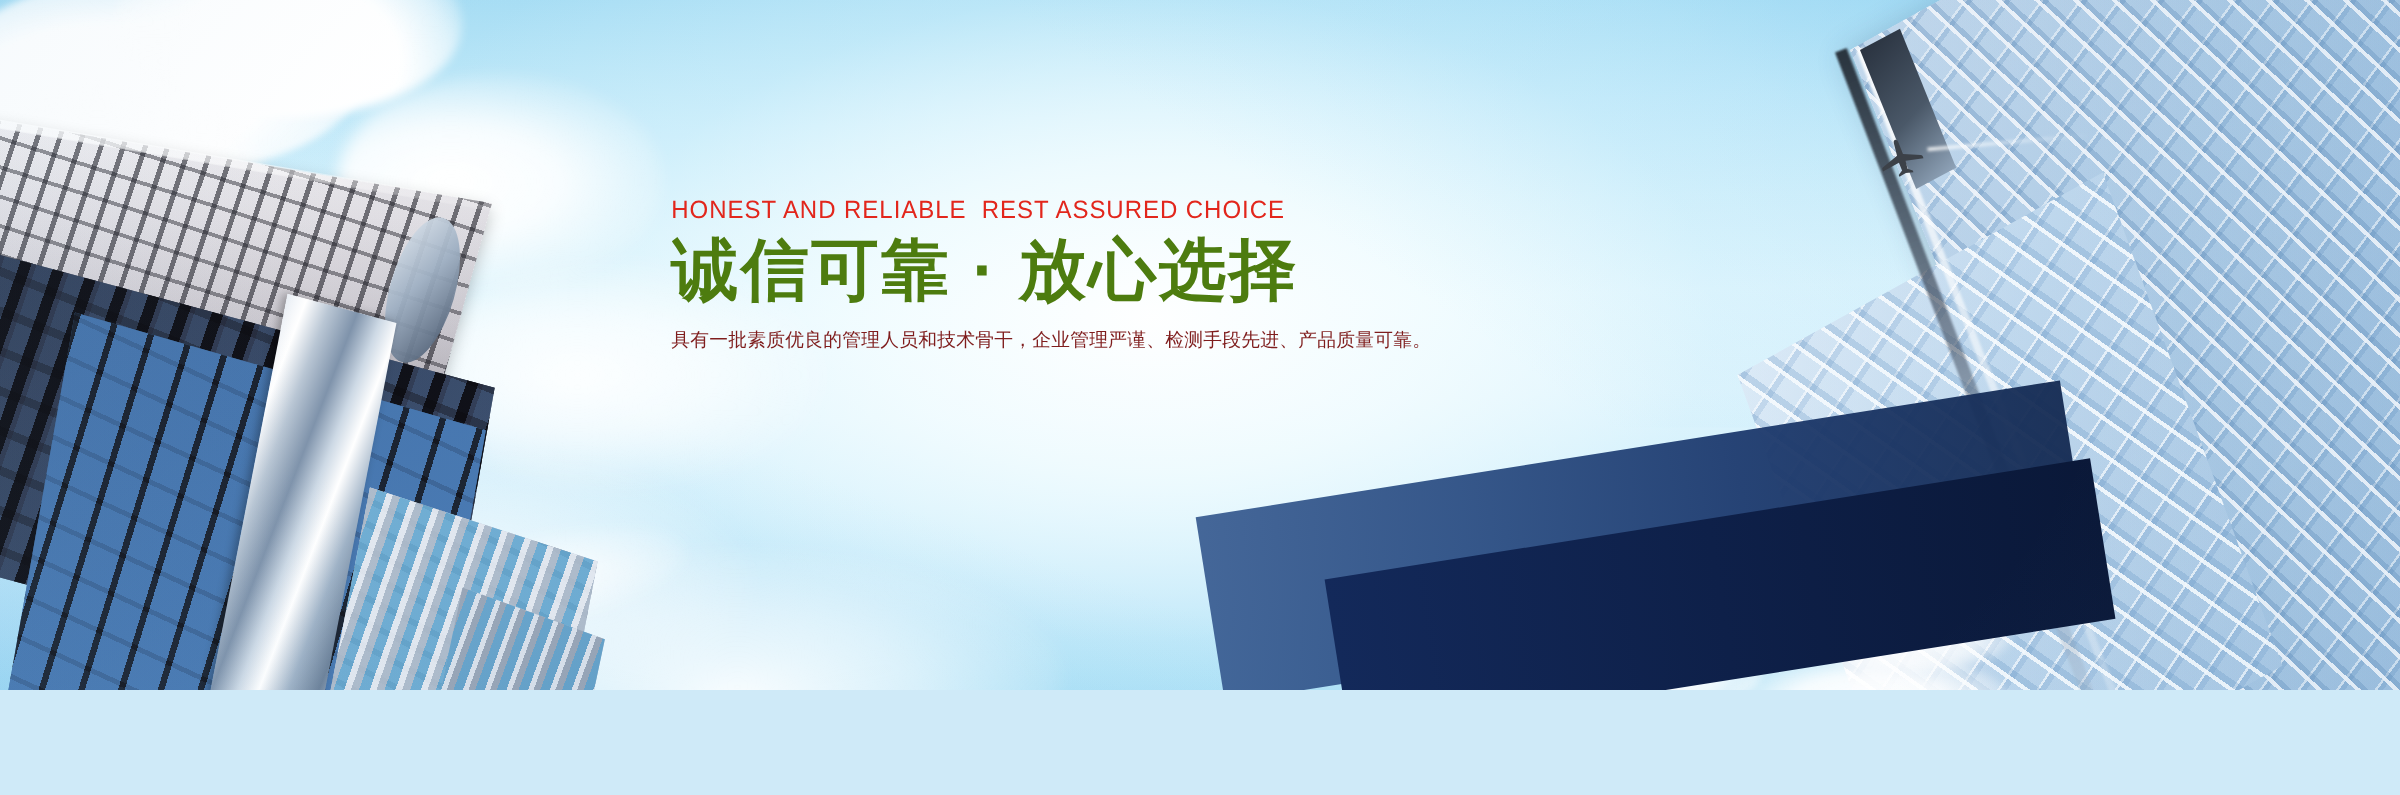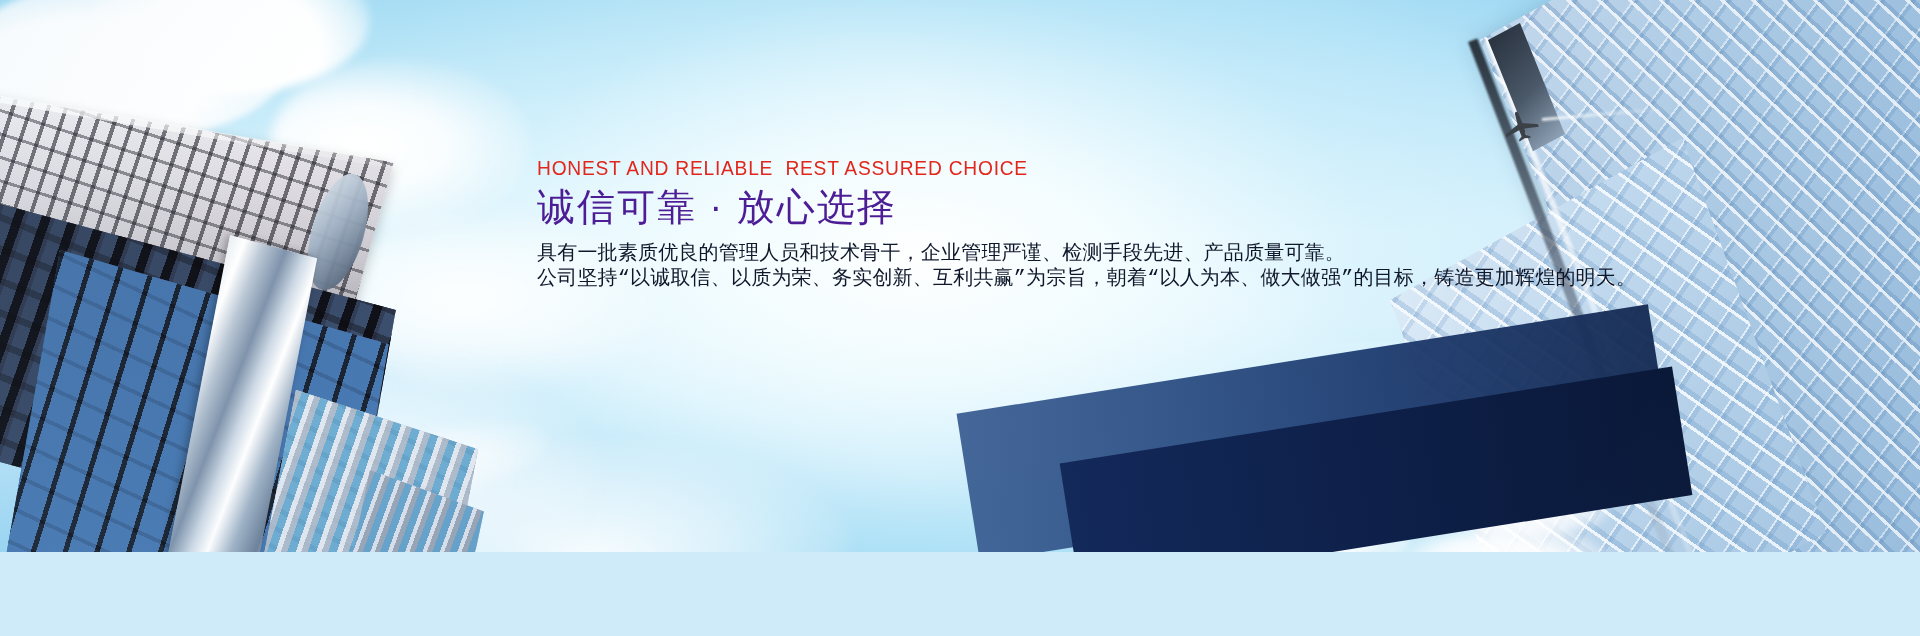--- a/index.html
+++ b/index.html
@@ -284,34 +284,33 @@
     font-size:20px;
     letter-spacing:0.8px;
     font-weight:400;
     line-height:1.25;
     white-space:pre;
     transform:scaleX(0.96);
     transform-origin:left center;
   }
   .headline {
     margin-top:4px;
-    color:#4c1d95;
-    font-size:38px;
-    font-weight:normal;
+    color:#4d7c0f;
+    font-size:54px;
+    font-weight:bold;
     letter-spacing:2px;
     line-height:1.16;
     white-space:pre;
   }
   .para {
     margin-top:12px;
-    color:#0f172a;
-    font-size:20px;
+    color:#7f1d1d;
+    font-size:15px;
     line-height:25px;
     letter-spacing:0.2px;
-    font-family:Liberation Mono, monospace;
   }
   .para-line { white-space:nowrap; }
 
   
   .vignette {
     position:absolute; inset:0;
     pointer-events:none;
     background:radial-gradient(ellipse 1300px 760px at 50% 48%, rgba(255,255,255,0) 55%, rgba(120,180,220,0.10) 100%);
   }
 </style>
@@ -370,17 +369,16 @@
     </svg>
   </div>
 
   <div class="vignette"></div>
 
   <div class="copy">
     <div class="eyebrow">HONEST AND RELIABLE  REST ASSURED CHOICE</div>
     <div class="headline">诚信可靠 · 放心选择</div>
     <div class="para">
       <div class="para-line">具有一批素质优良的管理人员和技术骨干，企业管理严谨、检测手段先进、产品质量可靠。</div>
-      <div class="para-line">公司坚持“以诚取信、以质为荣、务实创新、互利共赢”为宗旨，朝着“以人为本、做大做强”的目标，铸造更加辉煌的明天。</div>
     </div>
   </div>
 
 </div>
 
 </body></html>

